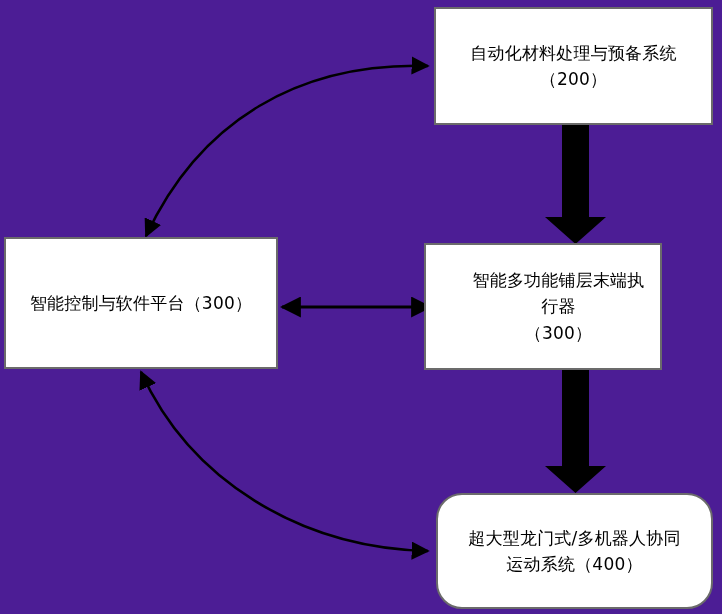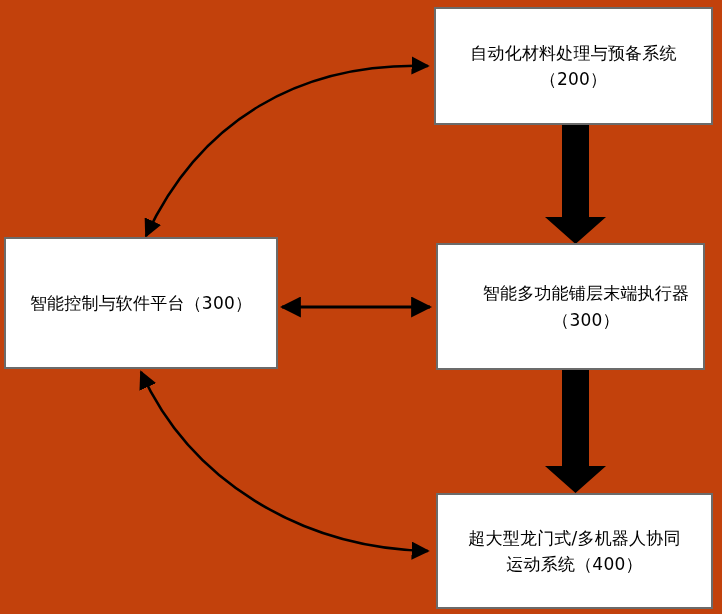--- a/index.html
+++ b/index.html
@@ -8,21 +8,21 @@
     padding: 0;
     background: #ffffff;
   }
   body {
     font-family: "DejaVu Sans", "Liberation Sans", sans-serif;
   }
   #diagram-root {
     position: relative;
     width: 722px;
     height: 614px;
-    background: #c2410c;
+    background: #4c1d95;
     overflow: hidden;
   }
   #edge-layer {
     position: absolute;
     left: 0;
     top: 0;
     width: 722px;
     height: 614px;
     pointer-events: none;
   }
@@ -41,22 +41,22 @@
     font-family: "DejaVu Sans", "Liberation Sans", sans-serif;
     font-size: 17px;
     line-height: 1.55;
     color: #000000;
     letter-spacing: 0.2px;
     padding: 0 10px;
     white-space: pre-line;
   }
   
   #node-200 { left: 434px; top: 7px;   width: 279px; height: 118px; }
-  #node-300 { left: 436px; top: 243px; width: 269px; height: 127px; padding-left: 31px; }
-  #node-400 { left: 436px; top: 493px; width: 277px; height: 116px; }
+  #node-300 { left: 424px; top: 243px; width: 238px; height: 127px; padding-left: 31px; }
+  #node-400 { left: 436px; top: 493px; width: 277px; height: 116px; border-radius: 26px; }
   #node-500 { left: 4px;   top: 237px; width: 274px; height: 132px; }
 </style>
 </head>
 <body>
 
 <div id="diagram-root">
 
   <svg id="edge-layer" viewBox="0 0 722 614" width="722" height="614">
     <defs>
       <marker id="arrow-end" viewBox="0 0 10 10" refX="9" refY="5" markerWidth="7" markerHeight="7" orient="auto-start-reverse">

